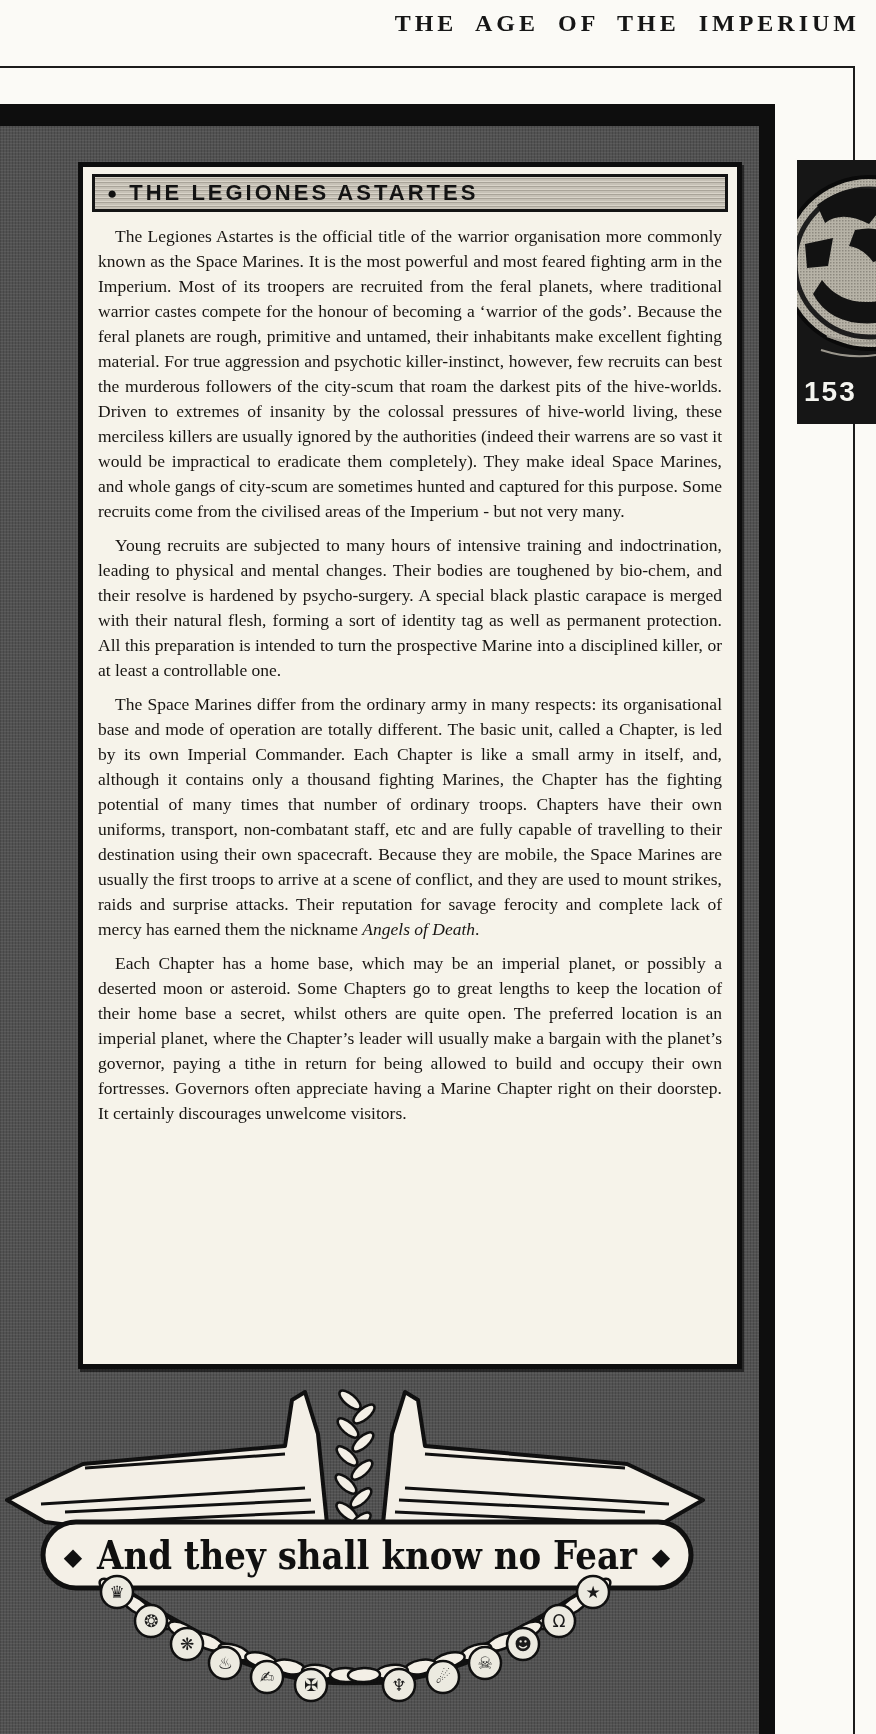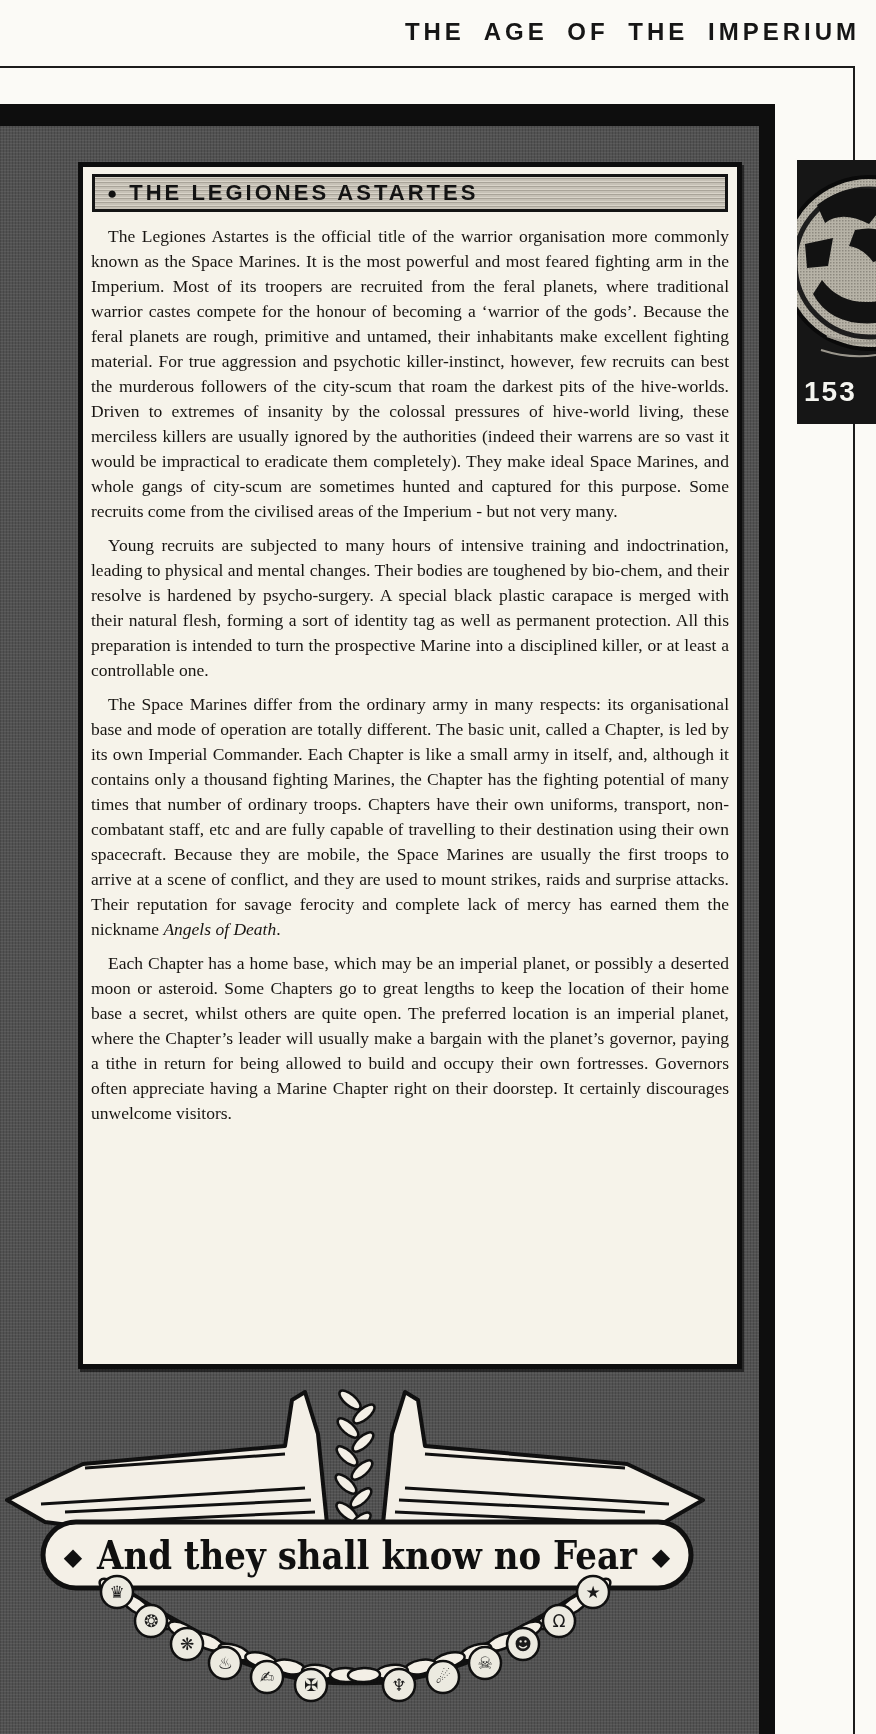--- a/index.html
+++ b/index.html
@@ -2,22 +2,22 @@
 <html><head>
 <meta charset="utf-8">
 <style>
   html,body{margin:0;padding:0;}
   body{
     width:876px;height:1734px;position:relative;overflow:hidden;
     background:#fbfaf6;font-family:"Liberation Serif",serif;
   }
   
   .header-title{
-    position:absolute;top:18px;right:16px;
-    font-family:Liberation Sans, sans-serif;font-weight:bold;
+    position:absolute;top:10px;right:16px;
+    font-family:Liberation Serif, serif;font-weight:bold;
     font-size:24px;letter-spacing:4px;word-spacing:9px;color:#161616;
     white-space:nowrap;
   }
   .rule-h{position:absolute;left:0;top:66px;width:855px;height:2px;background:#1c1c1c;}
   .rule-v{position:absolute;left:853px;top:66px;width:2px;height:1668px;background:#1c1c1c;}
 
   
   .panel{
     position:absolute;left:0;top:104px;width:775px;height:1630px;box-sizing:border-box;
     border-top:22px solid #0e0e0e;border-right:16px solid #0e0e0e;
@@ -40,21 +40,21 @@
     display:flex;align-items:center;padding:0 12px;
   }
   .title-bullet{
     font-family:"Liberation Sans",sans-serif;font-size:17px;color:#101010;
     margin-right:12px;line-height:1;
   }
   .title-text{
     font-family:"Liberation Sans",sans-serif;font-weight:bold;font-size:22px;
     letter-spacing:3px;color:#131313;white-space:nowrap;
   }
-  .box-body{padding:8px 8px 0;}
+  .box-body{padding:8px 15px 0;}
   .box-body p{
     margin:0 0 9px;font-size:17.5px;line-height:25px;color:#181512;
     text-align:justify;text-indent:17px;
   }
   .it{font-style:italic;}
 
   
   .page-tab{
     position:absolute;left:797px;top:160px;width:79px;height:264px;
     background:#ef4444;z-index:5;overflow:hidden;

